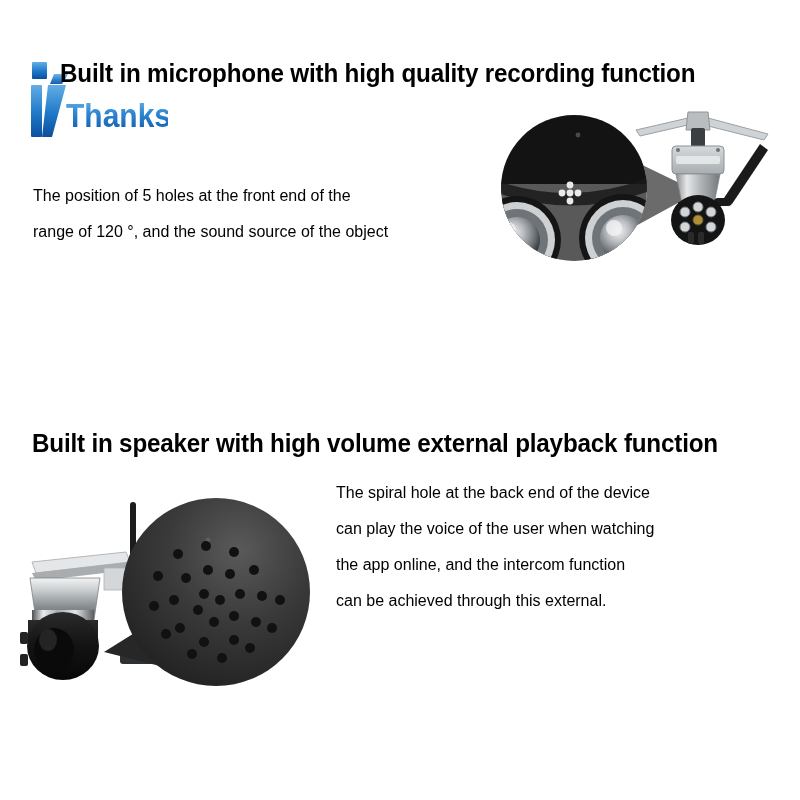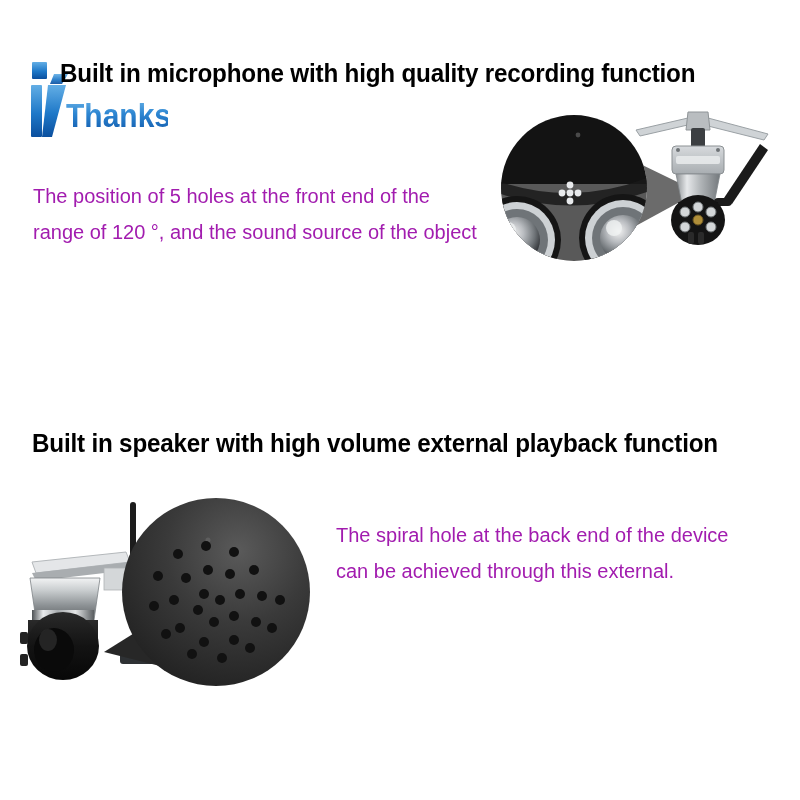--- a/index.html
+++ b/index.html
@@ -53,32 +53,32 @@
     top: 429px;
     font-size: 25.5px;
     transform: scaleX(0.95);
     transform-origin: left center;
   }
 
   
   .body-copy {
     position: absolute;
     font-family: "Liberation Sans", sans-serif;
-    font-size: 20px;
+    font-size: 16px;
     line-height: 36px;
-    color: #a21caf;
+    color: #000000;
   }
   #paragraph-1 {
     left: 33px;
     top: 178px;
     width: 690px;
   }
   #paragraph-2 {
     left: 336px;
-    top: 517px;
+    top: 475px;
     width: 450px;
   }
   .body-copy .line { white-space: nowrap; }
 
   
   .figure {
     position: absolute;
   }
   #figure-microphone {
     left: 492px;
@@ -236,20 +236,22 @@
           </g>
         </g>
       </g>
     </svg>
   </div>
 
   <div class="headline" id="headline-2">Built in speaker with high volume external playback function</div>
 
   <div class="body-copy" id="paragraph-2">
     <div class="line">The spiral hole at the back end of the device</div>
+    <div class="line">can play the voice of the user when watching</div>
+    <div class="line">the app online, and the intercom function</div>
     <div class="line">can be achieved through this external.</div>
   </div>
 
   <div class="figure" id="figure-speaker">
     <svg width="330" height="215" viewBox="0 0 330 215">
       <defs>
         <linearGradient id="metalGradB" x1="0" y1="0" x2="0" y2="1">
           <stop offset="0%" stop-color="#f2f3f4"></stop>
           <stop offset="30%" stop-color="#c8ccce"></stop>
           <stop offset="65%" stop-color="#8d9295"></stop>

